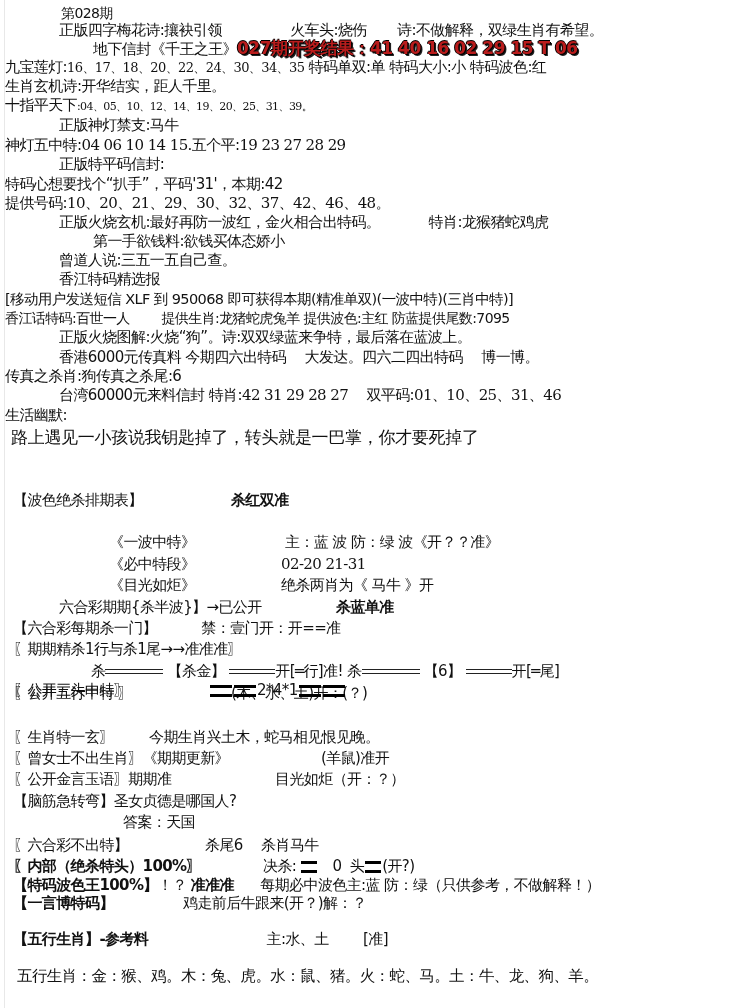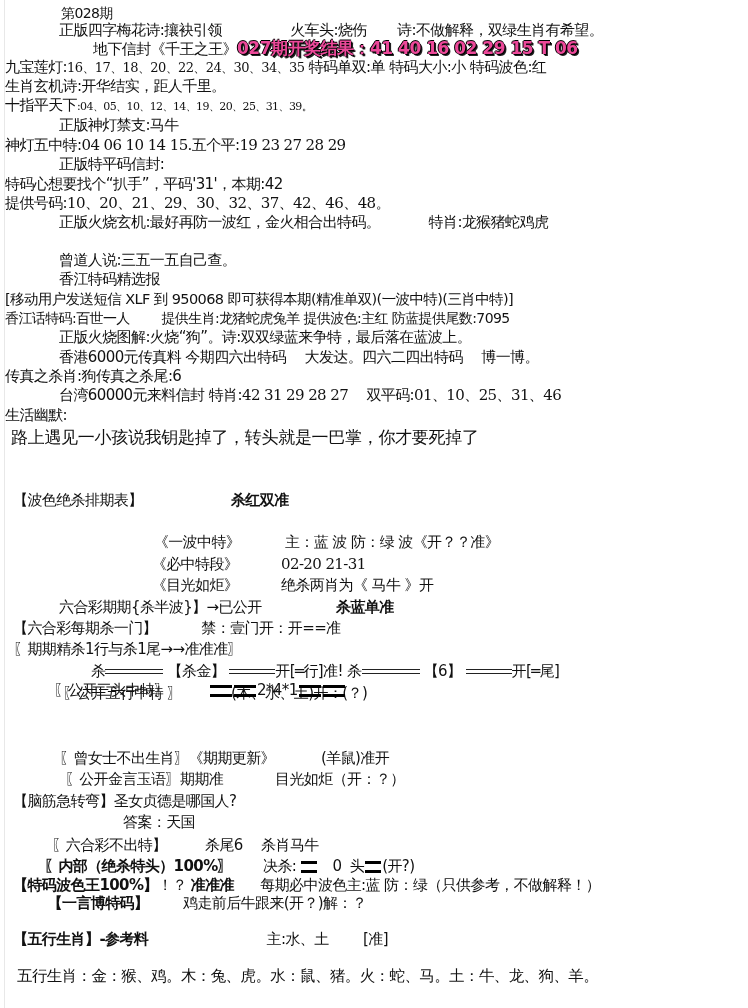--- a/index.html
+++ b/index.html
@@ -11,28 +11,27 @@
     position: relative;
   }
   .page {
     position: absolute; left: 4px; top: 0; width: 744px; height: 1008px;
     background: #fff;
     border-left: 1px solid #e8e8e8;
   }
   .ln {
     position: absolute; white-space: nowrap; font-size: 15px; line-height: 18px;
     letter-spacing: -0.6px;
-    text-align: center;
   }
   .sans { font-family: "DejaVu Sans", "Liberation Sans", sans-serif; }
   .b { font-weight: bold; }
   .big { font-size: 17px; letter-spacing: -0.3px; }
   .result {
     display: inline-block;
-    color: #ec4899;
+    color: #b91c1c;
     font-family: "DejaVu Sans", "Liberation Sans", sans-serif;
     font-weight: bold; font-size: 17px; letter-spacing: -0.5px;
     text-shadow: 1px 1px 0 #000, 2px 2px 0 #222, -1px 0 0 #000, 0 -1px 0 #000;
   }
   .bar {
     display: inline-block; width: 22px; height: 6px;
     border-top: 3px solid #000; border-bottom: 3px solid #000;
     vertical-align: middle; margin: 0 1px;
   }
   .bar.sm { width: 16px; }
@@ -91,20 +90,23 @@
   <div class="ln" style="left:0;top:194px;">
     <span class="sans">提供号码:</span><span>10、20、21、29、30、32、37、42、46、48。</span>
   </div>
 
   <div class="ln sans" style="left:54px;top:213px;">
     <span>正版火烧玄机:</span><span>最好再防一波红，金火相合出特码。</span>
     <span class="spacer" style="width:40px"></span>
     <span>特肖:</span><span>龙猴猪蛇鸡虎</span>
   </div>
 
+  <div class="ln sans" style="left:88px;top:232px;">
+    <span>第一手欲钱料:</span><span>欲钱买体态娇小</span>
+  </div>
 
   <div class="ln sans" style="left:54px;top:251px;">
     <span>曾道人说:</span><span>三五一五自己查。</span>
   </div>
 
   <div class="ln sans" style="left:54px;top:270px;">香江特码精选报</div>
 
   <div class="ln sans" style="left:0;top:290px;font-size:14.5px;">[移动用户发送短信 XLF 到 950068 即可获得本期(精准单双)(一波中特)(三肖中特)]</div>
 
   <div class="ln sans" style="left:0;top:309px;font-size:14px;">
@@ -182,20 +184,23 @@
   </div>
 
   <div class="ln sans" style="left:8px;top:684px;">
     <span style="display:inline-block;width:218px">〖公开五行中特 〗</span><span>(木、水、土)开：(？)</span>
   </div>
 
   <div class="ln sans" style="left:8px;top:681px;">
     <span style="display:inline-block;width:196px">〖公开三头中特〗</span><span class="bar"></span><span class="bar"></span><span>2*4*1</span><span class="bar"></span><span class="bar"></span>
   </div>
 
+  <div class="ln sans" style="left:8px;top:728px;">
+    <span style="display:inline-block;width:136px">〖生肖特一玄〗</span><span>今期生肖兴土木，蛇马相见恨见晚。</span>
+  </div>
 
   <div class="ln sans" style="left:8px;top:749px;">
     <span style="display:inline-block;width:308px">〖曾女士不出生肖〗《期期更新》</span><span>(羊鼠)准开</span>
   </div>
 
   <div class="ln sans" style="left:8px;top:770px;">
     <span style="display:inline-block;width:262px">〖公开金言玉语〗期期准</span><span>目光如炬（开：？）</span>
   </div>
 
   <div class="ln sans" style="left:8px;top:792px;">

